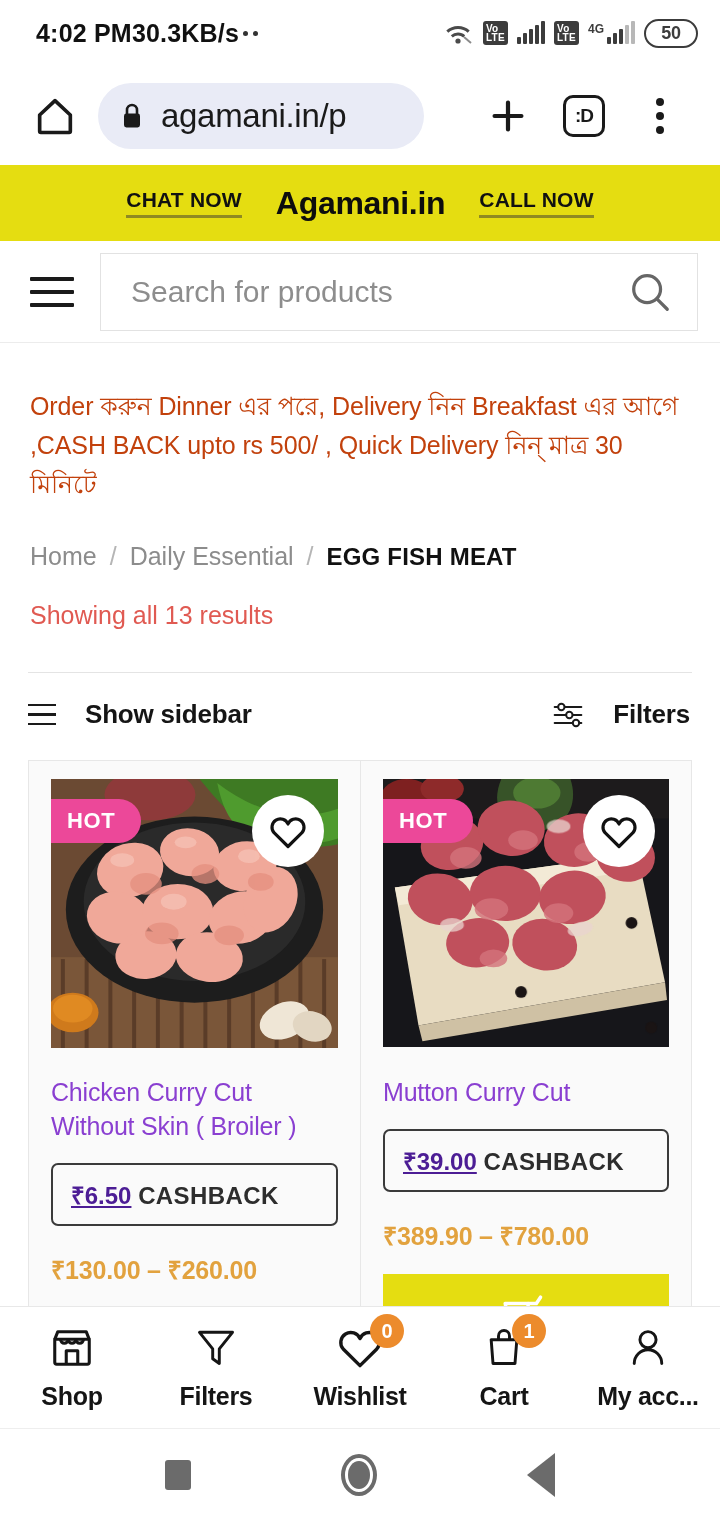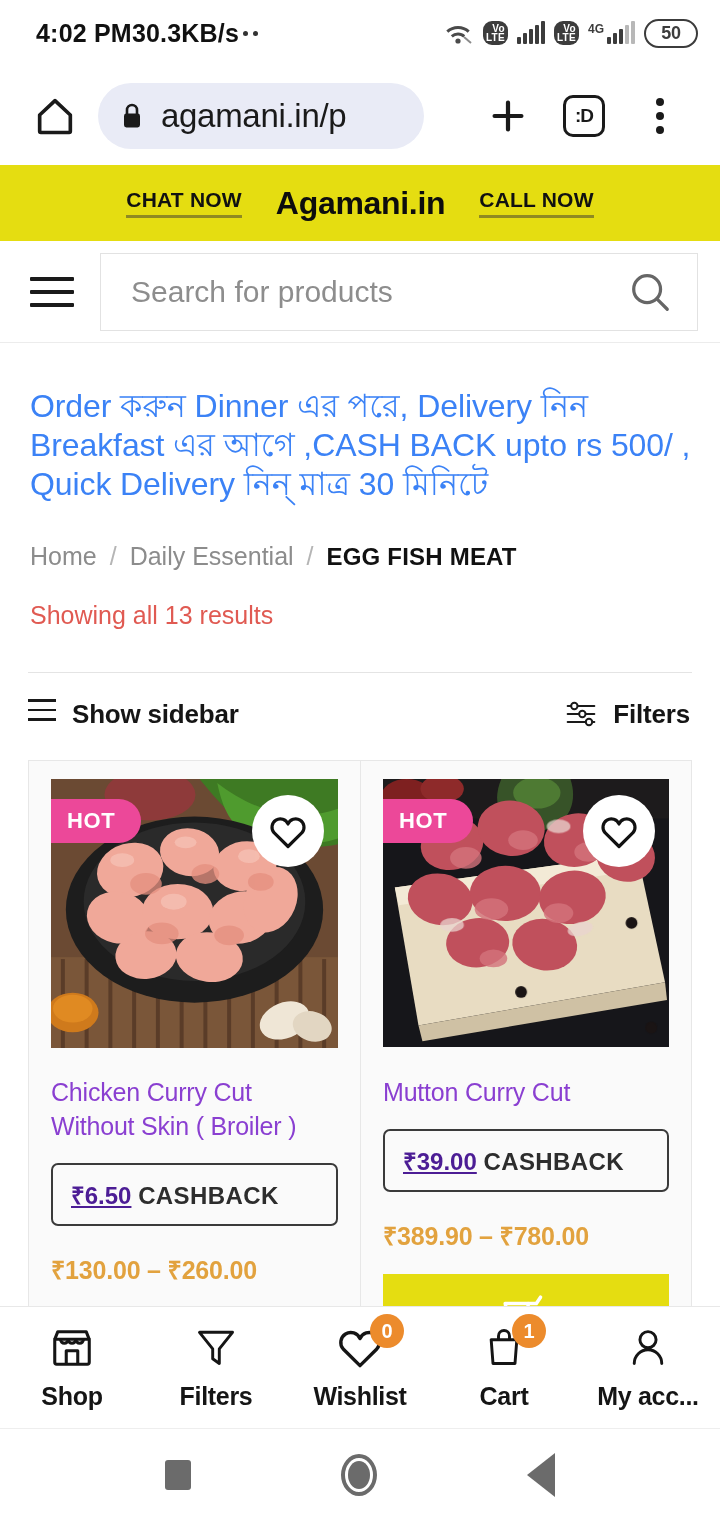--- a/index.html
+++ b/index.html
@@ -17,23 +17,23 @@
     display: flex; align-items: center; justify-content: space-between;
     padding: 0 22px 0 36px; background: #fff;
   }
   .sb-left { display: flex; align-items: center; }
   .sb-time { font-size: 25px; font-weight: bold; color: #111; letter-spacing: .2px; }
   .sb-speed { font-size: 25px; font-weight: bold; color: #111; letter-spacing: .2px; }
   .sb-dots { display: flex; gap: 5px; margin-left: 4px; }
   .sb-dots i { width: 5px; height: 5px; border-radius: 50%; background: #333; display: block; }
   .sb-right { display: flex; align-items: center; gap: 9px; }
   .volte {
-    background: #3c3c3c; color: #fff; border-radius: 9px;
+    background: #3c3c3c; color: #fff; border-radius: 3px;
     font-size: 10px; font-weight: bold; line-height: 9px;
-    padding: 3px 3px; text-align: right; letter-spacing: .3px;
+    padding: 3px 3px; text-align: left; letter-spacing: .3px;
   }
   .bars { display: flex; align-items: flex-end; gap: 2px; height: 22px; }
   .bars b { width: 4px; background: #3c3c3c; display: block; border-radius: 1px; }
   .bars b:nth-child(1) { height: 7px; }
   .bars b:nth-child(2) { height: 11px; }
   .bars b:nth-child(3) { height: 15px; }
   .bars b:nth-child(4) { height: 19px; }
   .bars b:nth-child(5) { height: 23px; }
   .bars.dim b:nth-child(4), .bars.dim b:nth-child(5) { background: #b8b8b8; }
   .sig4g { display: flex; align-items: flex-end; gap: 3px; }
@@ -93,40 +93,40 @@
     flex: 1; height: 78px; border: 1px solid #e2e2e2; background: #fff;
     display: flex; align-items: center; padding: 0 24px 0 30px; gap: 2px;
   }
   .searchbox input {
     flex: 1; border: 0; outline: 0; font-size: 30px; color: #777;
     font-family: "Liberation Sans", sans-serif; background: transparent;
   }
   .searchbox input::placeholder { color: #8d8d8d; }
 
   .promo {
-    color: #3b82f6; font-size: 32px; line-height: 39px;
+    color: #c2410c; font-size: 25px; line-height: 39px;
     padding: 44px 28px 0 30px; letter-spacing: -.1px;
   }
   .breadcrumb {
     display: flex; align-items: center; gap: 13px;
     padding: 38px 30px 0 30px; font-size: 25px;
   }
   .bc-link { color: #8c8c8c; }
   .bc-sep { color: #b5b5b5; }
   .bc-current { color: #111; font-weight: bold; font-size: 24px; letter-spacing: .2px; }
   .showing {
     color: #e05a52; font-size: 25px; padding: 30px 30px 0 30px;
   }
   .divider { height: 1px; background: #e4e4e4; margin: 42px 28px 0 28px; }
 
   .filterrow {
     display: flex; align-items: center; justify-content: space-between;
     padding: 26px 30px 0 28px;
   }
-  .fr-left, .fr-right { display: flex; gap: 16px; }
+  .fr-left, .fr-right { display: flex; align-items: center; gap: 29px; }
   .fr-label { font-size: 26px; font-weight: bold; color: #151515; letter-spacing: -.2px; }
   .hamb-sm { display: flex; flex-direction: column; gap: 7px; width: 28px; }
   .hamb-sm i { height: 2.5px; background: #1a1a1a; display: block; }
 
   
   .grid {
     display: flex; margin: 30px 28px 0 28px;
     border: 1px solid #e7e7e7; background: #fafafa;
   }
   .card { width: 50%; padding: 18px 22px 0 22px; position: relative; }

